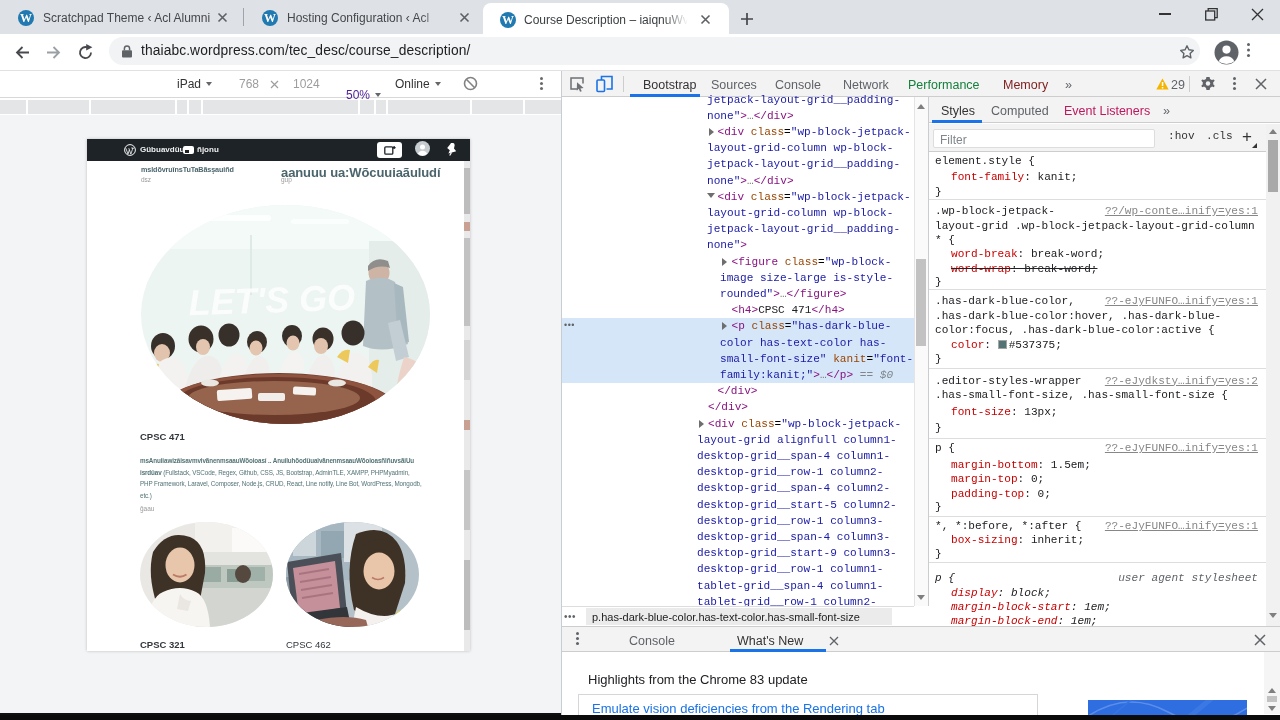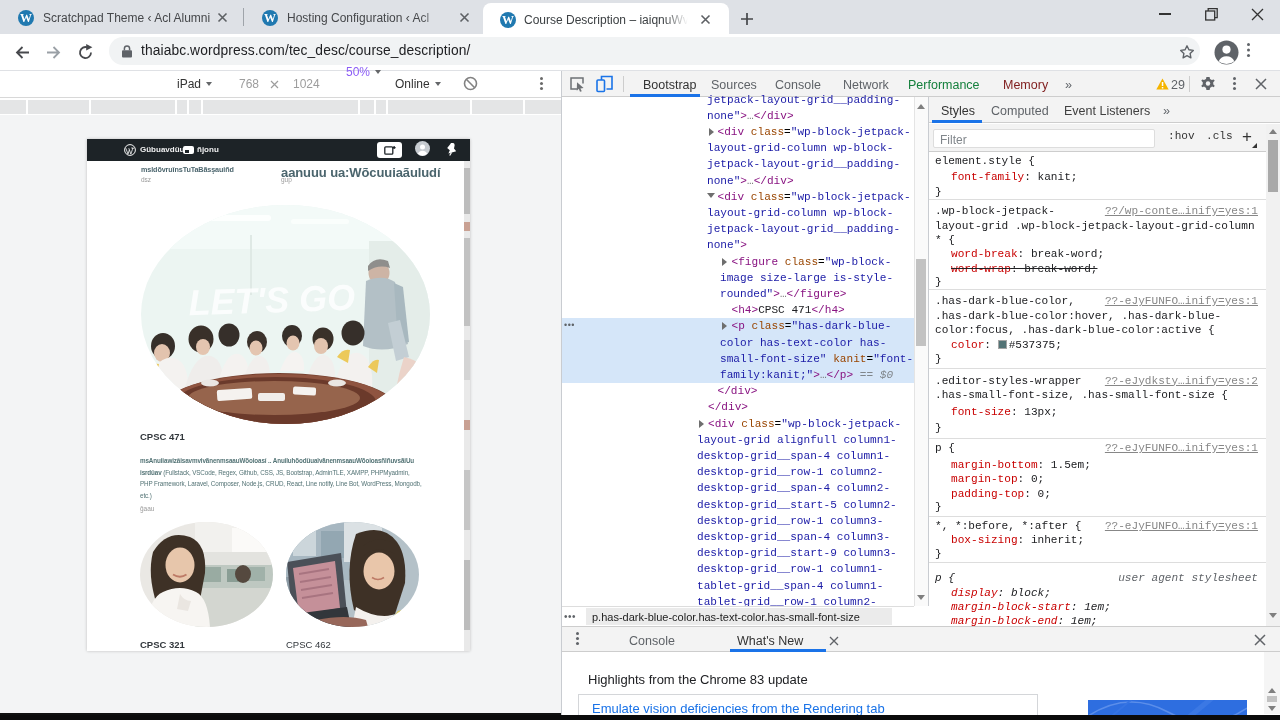--- a/index.html
+++ b/index.html
@@ -96,21 +96,21 @@
 
 <div class="abs" id="leftpane" style="left:0;top:71px;width:561px;height:644px;background:#fff"></div>
 
 <div class="abs" style="left:0;top:71px;width:561px;height:27px;background:#fff;border-bottom:1px solid #d8d8d8"></div>
 <div class="abs" style="left:177px;top:77px;font-size:12px;color:#333">iPad<span class="caret"></span></div>
 <div class="abs" style="left:239px;top:77px;font-size:12px;color:#9d9d9d">768</div>
 <svg class="abs" style="left:270px;top:80px" width="9" height="9" viewBox="0 0 9 9">
     <path d="M1 1 L8 8 M8 1 L1 8" stroke="#9d9d9d" stroke-width="1.2"></path>
   </svg>
 <div class="abs" style="left:293px;top:77px;font-size:12px;color:#9d9d9d">1024</div>
-<div class="abs" style="left:346px;top:65px;font-size:12px;color:#8b5cf6">50%<span class="caret"></span></div>
+<div class="abs" style="left:346px;top:88px;font-size:12px;color:#4c1d95">50%<span class="caret"></span></div>
 <div class="abs" style="left:395px;top:77px;font-size:12px;color:#333">Online<span class="caret"></span></div>
 <svg class="abs" style="left:463px;top:76px" width="15" height="15" viewBox="0 0 15 15">
     <circle cx="7.5" cy="7.5" r="6" fill="none" stroke="#828282" stroke-width="1.6"></circle>
     <path d="M3.3 3.3 L11.7 11.7" stroke="#828282" stroke-width="1.6"></path>
   </svg>
 <div class="abs" style="left:540px;top:77px;width:3px;height:3px;background:#6a6a6a;border-radius:50%;box-shadow:0 5px 0 #6a6a6a,0 10px 0 #6a6a6a"></div>
 
 <div class="abs" style="left:0;top:99px;width:561px;height:16px;background:#fff"></div>
 <div class="abs" style="left:0;top:100px;width:561px;height:14px;background:#e4e5e6"></div>
 <div class="abs" style="left:26px;top:100px;width:2px;height:14px;background:#fff"></div>
@@ -369,21 +369,21 @@
 <div class="sbtrack" style="left:914px;top:97px;width:14px;height:509px;background:#fafafa;border-left:1px solid #e4e4e4"></div>
 <div class="uarr" style="left:916.5px;top:104px"></div>
 <div class="sbthumb" style="left:916px;top:259px;width:10px;height:87px"></div>
 <div class="darr" style="left:916.5px;top:595px"></div>
 
 <div class="abs" style="left:928px;top:97px;width:352px;height:509px;background:#fff;border-left:1px solid #c9ccd1"></div>
 <div class="abs" style="left:929px;top:97px;width:351px;height:26px;background:#f3f3f3;border-bottom:1px solid #cdcdcd"></div>
 <div class="abs" style="left:941px;top:104px;font-size:12.5px;color:#333">Styles</div>
 <div class="abs" style="left:932px;top:120px;width:50px;height:3px;background:#1a73e8"></div>
 <div class="abs" style="left:991px;top:104px;font-size:12.5px;color:#5f6368">Computed</div>
-<div class="abs" style="left:1064px;top:104px;font-size:12.5px;color:#404040">Event Listeners</div>
+<div class="abs" style="left:1064px;top:104px;font-size:12.5px;color:#be185d">Event Listeners</div>
 <div class="abs" style="left:1163px;top:104px;font-size:12.5px;color:#5f6368">»</div>
 <div class="abs" style="left:929px;top:124px;width:351px;height:28px;background:#f3f3f3;border-bottom:1px solid #cdcdcd"></div>
 <div class="abs" style="left:933px;top:129px;width:222px;height:19px;background:#fff;border:1px solid #ddd;border-radius:2px"></div>
 <div class="abs" style="left:940px;top:132.5px;font-size:12px;color:#80868b">Filter</div>
 <div class="abs mono" style="left:1168px;top:128px;color:#333">:hov</div>
 <div class="abs mono" style="left:1206px;top:128px;color:#333">.cls</div>
 <div class="abs" style="left:1242px;top:127px;font-size:17px;color:#333">+</div>
 <div class="abs" style="left:1252px;top:143px;width:0;height:0;border-left:5px solid transparent;border-bottom:5px solid #333"></div>
 
 <div class="sline" style="left:935px;top:155px">element.style {</div>

